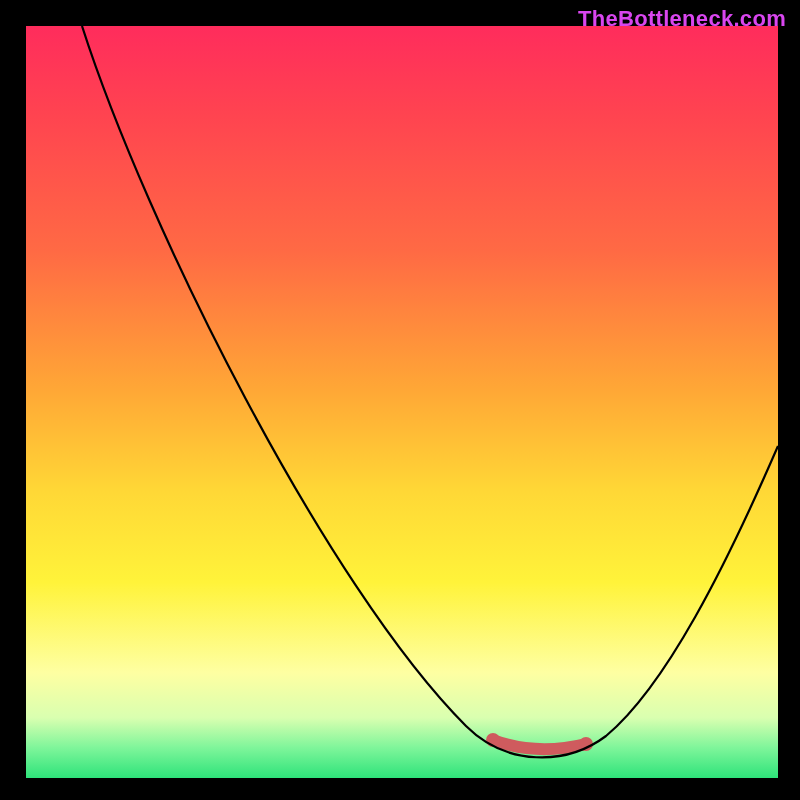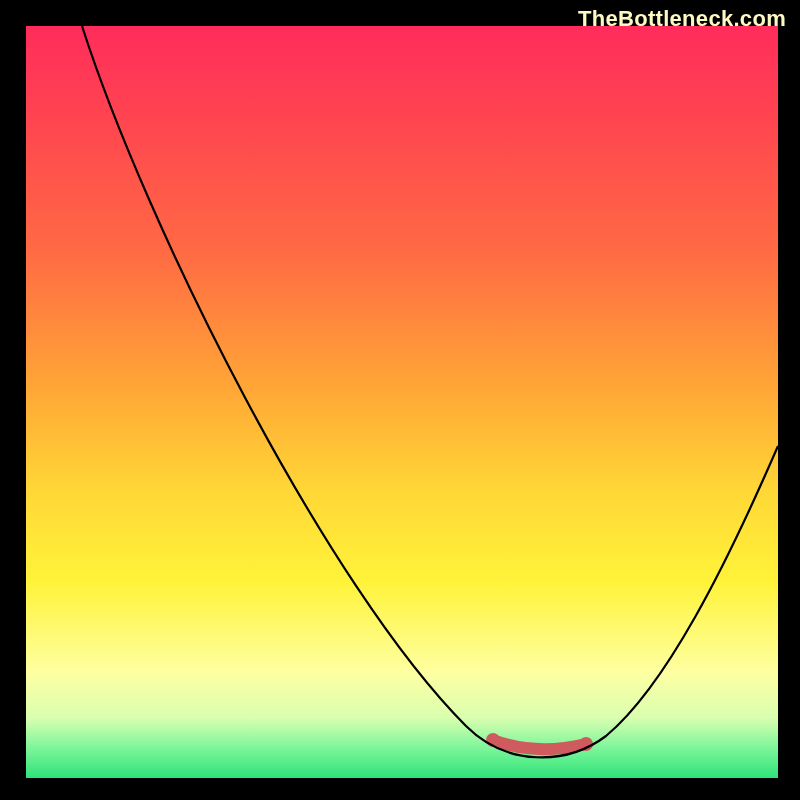--- a/index.html
+++ b/index.html
@@ -5,21 +5,21 @@
   * { margin: 0; padding: 0; box-sizing: border-box; }
   html, body { width: 800px; height: 800px; background: #000; overflow: hidden; }
   .root { position: relative; width: 800px; height: 800px; background: #000; }
   .watermark {
     position: absolute;
     top: 6px;
     right: 14px;
     font-family: Arial, Helvetica, sans-serif;
     font-size: 22px;
     font-weight: 600;
-    color: #fef9c3;
+    color: #d946ef;
     letter-spacing: 0.3px;
   }
   .plot-frame {
     position: absolute;
     left: 26px;
     top: 26px;
     width: 752px;
     height: 752px;
     background: #000;
   }

